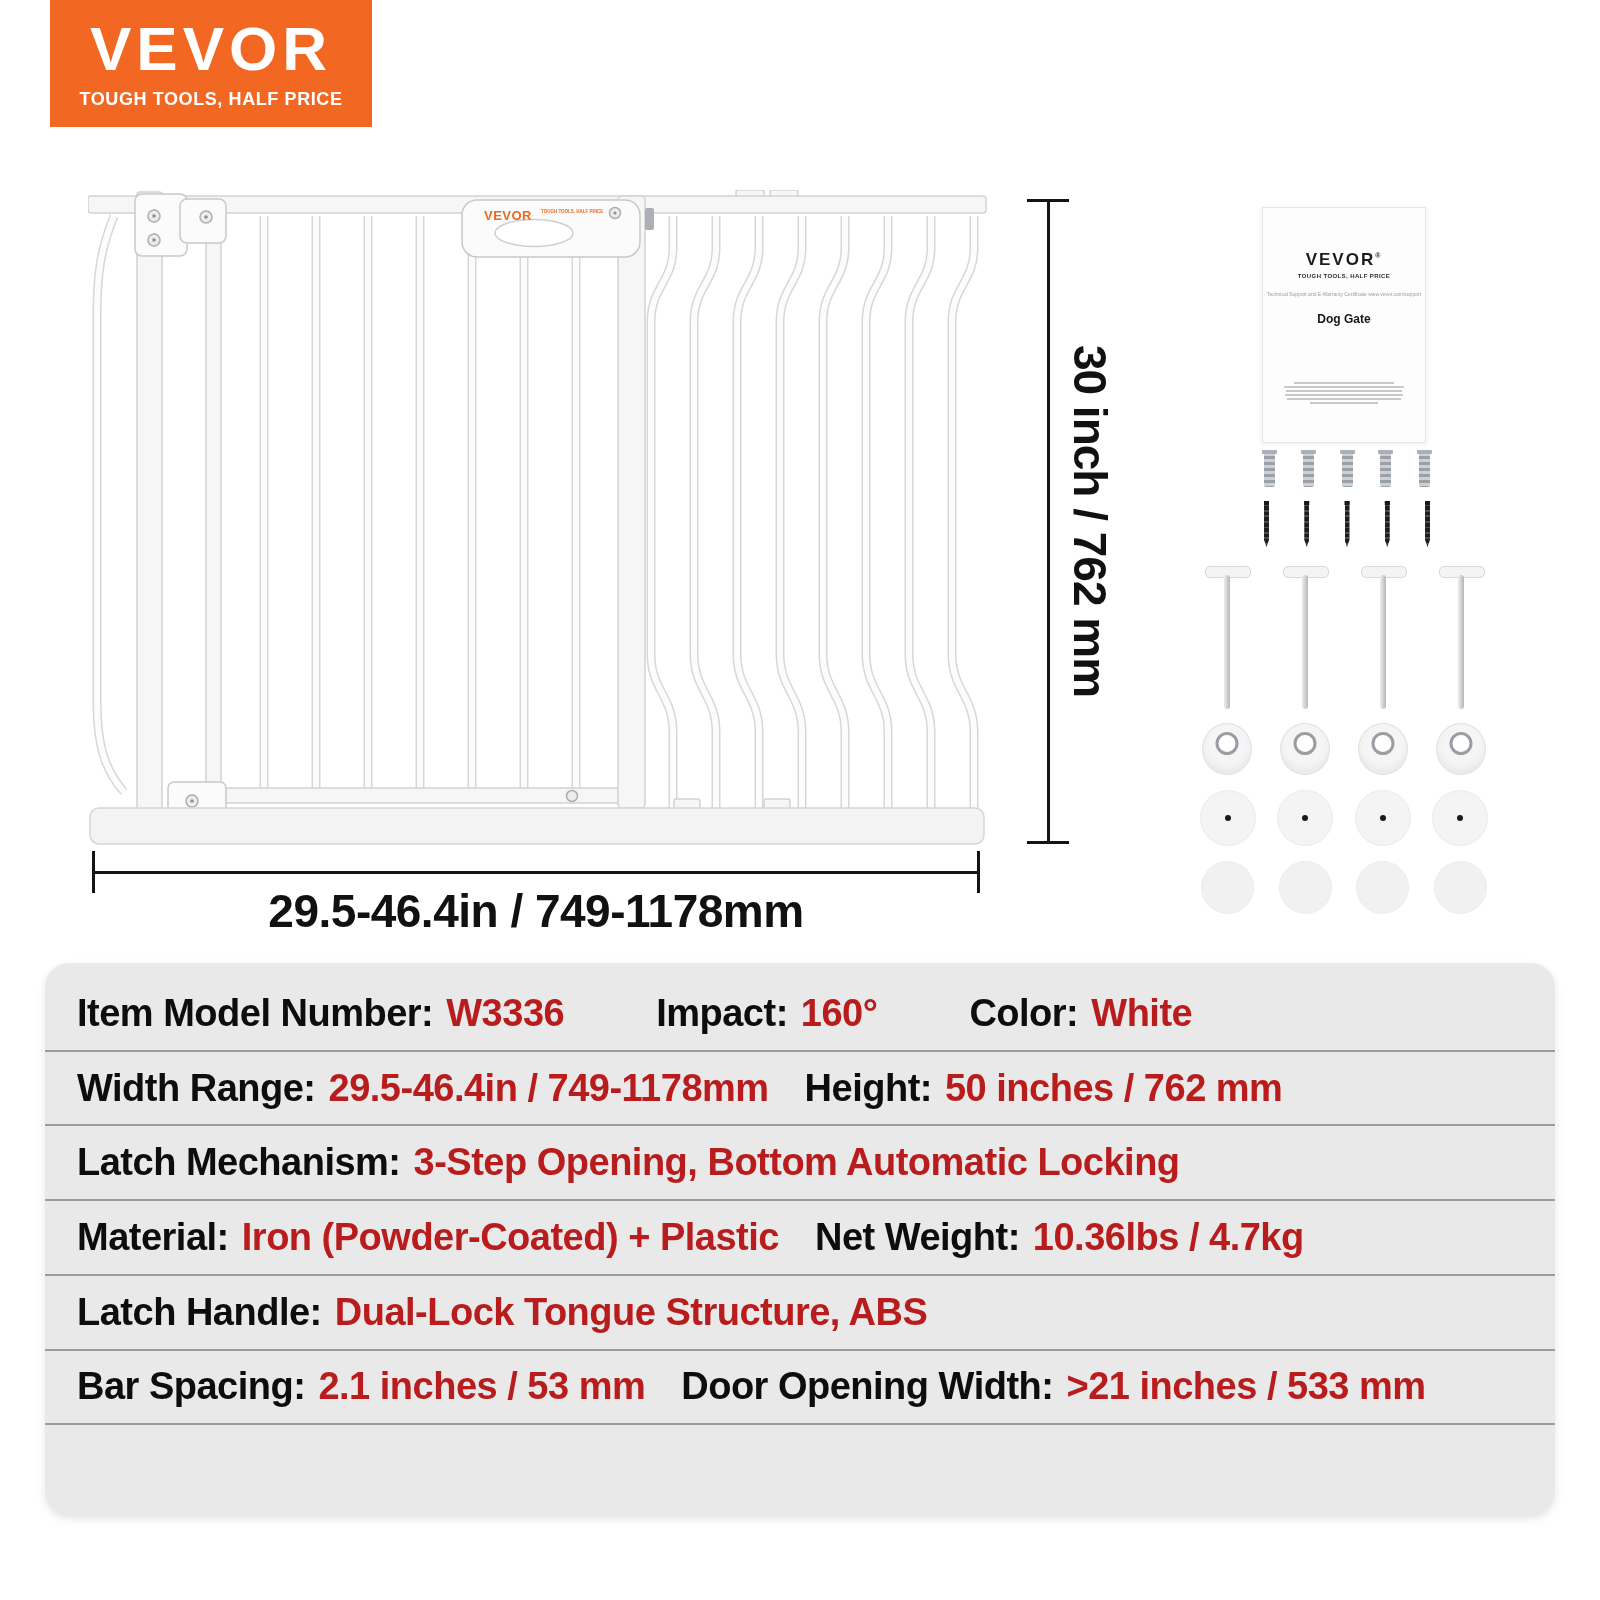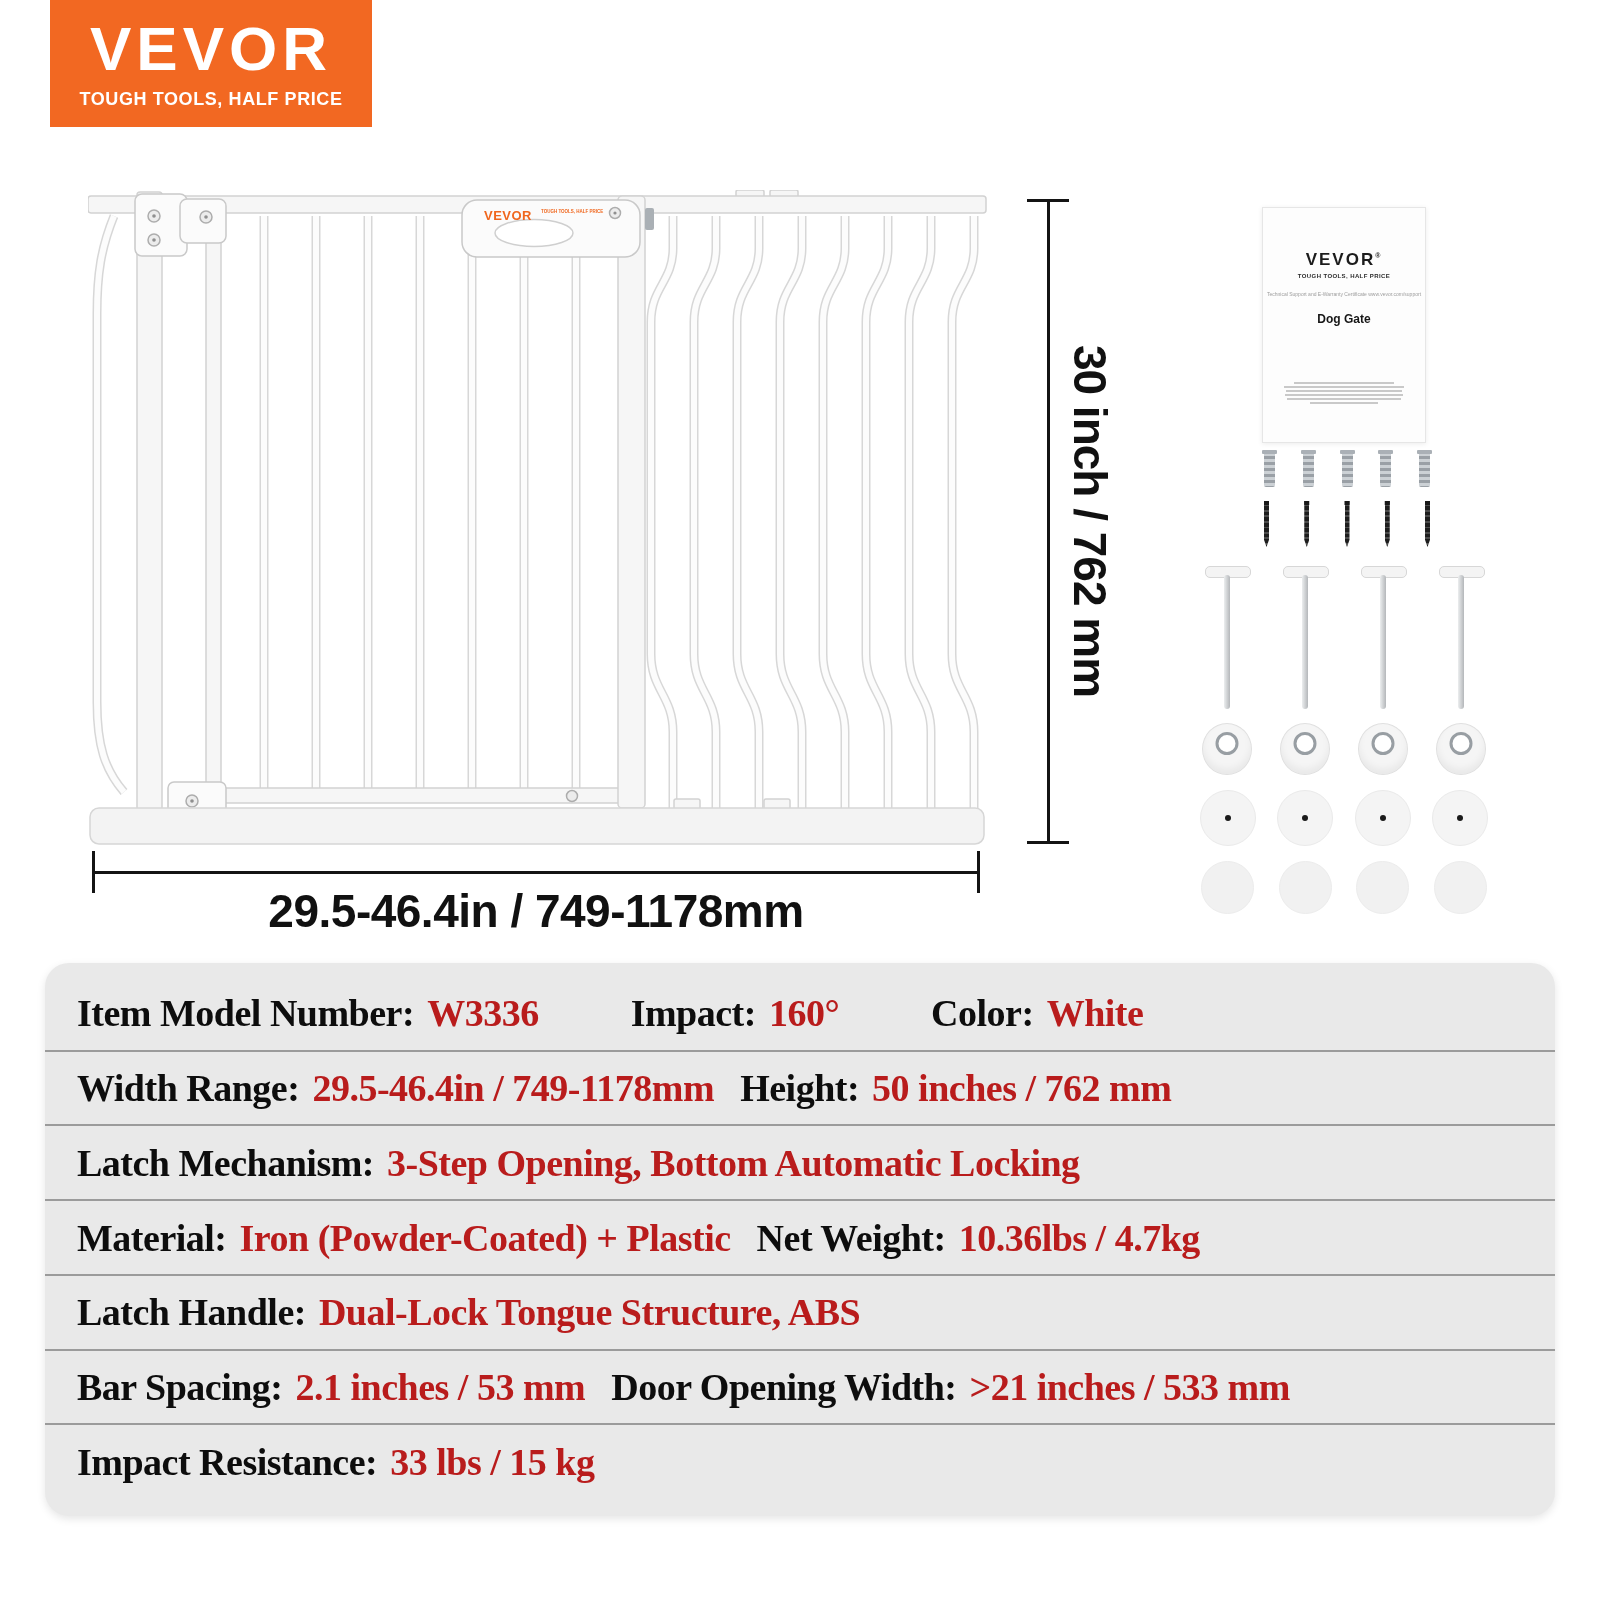--- a/index.html
+++ b/index.html
@@ -97,27 +97,27 @@
     width:6px; height:6px; border-radius:50%; background:#1a1a1a; }
   .pad { width:53px; height:53px; border-radius:50%; background:#f1f1f1; border:1px solid #ececec; }
 
   
   .spec {
     left:45px; top:963px; width:1510px; height:553px; background:#E9E9E9;
     border-radius:24px; box-shadow:0 3px 8px rgba(0,0,0,.10);
     display:flex; flex-direction:column; padding:14px 0 18px 0;
   }
   .srow {
-    flex:1; display:flex; align-items:center; padding:0 32px; gap:26px;
+    flex:1; display:flex; align-items:center; padding:0 32px; gap:36px;
     font-size:38px; font-weight:bold; letter-spacing:-0.5px; white-space:nowrap;
     border-bottom:2px solid #9b9b9b;
   }
   .srow:last-child { border-bottom:none; }
   .srow.g-lg { gap:92px; }
-  .pair { display:inline-flex;font-family:Liberation Serif, serif; }
+  .pair { display:inline-flex; }
   .lbl { color:#0d0d0d; margin-right:13px; }
   .val { color:#b91c1c; }
 </style>
 </head>
 <body>
 
 <div class="abs logo">
   <div class="logo-brand">VEVOR</div>
   <div class="logo-tag">TOUGH TOOLS, HALF PRICE</div>
 </div>
@@ -331,18 +331,14 @@
     <span class="pair">
         <span class="lbl">Bar Spacing:</span>
         <span class="val">2.1 inches / 53 mm</span>
       </span>
     <span class="pair">
         <span class="lbl">Door Opening Width:</span>
         <span class="val">&gt;21 inches / 533 mm</span>
       </span>
   </div>
   <div class="srow">
-    <span class="pair">
-        <span class="lbl">Impact Resistance:</span>
-        <span class="val">33 lbs / 15 kg</span>
-      </span>
   </div>
 </div>
 
 </body></html>

